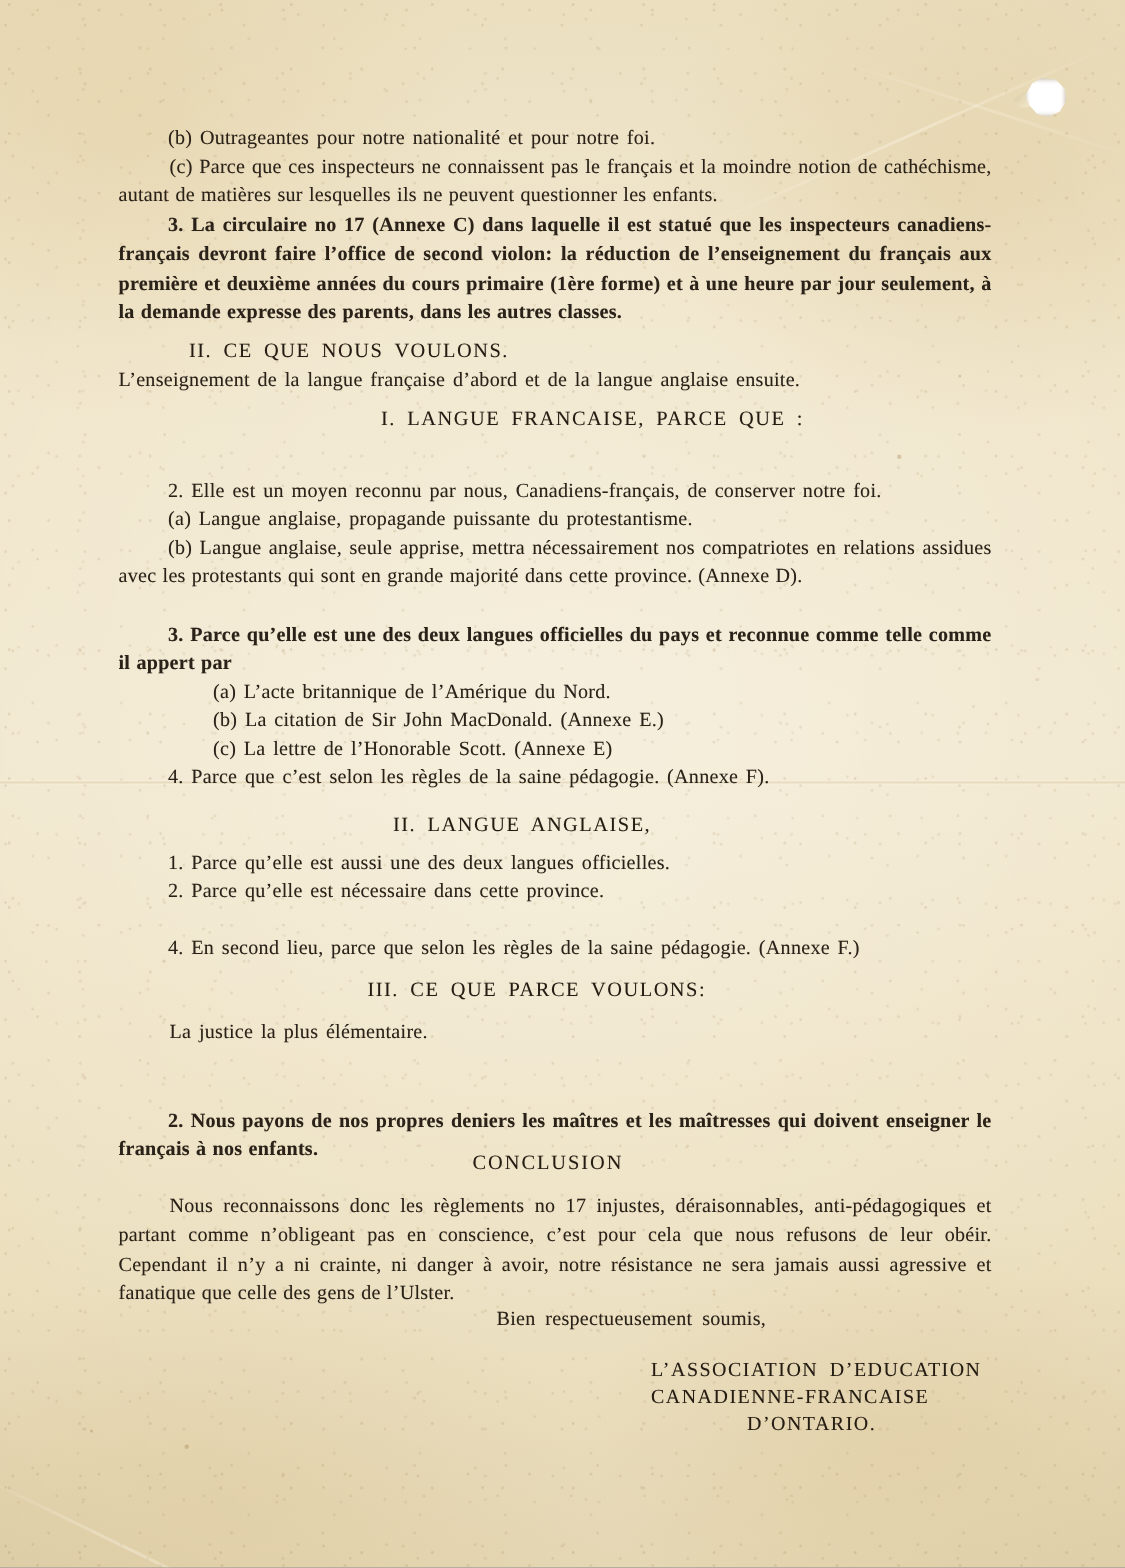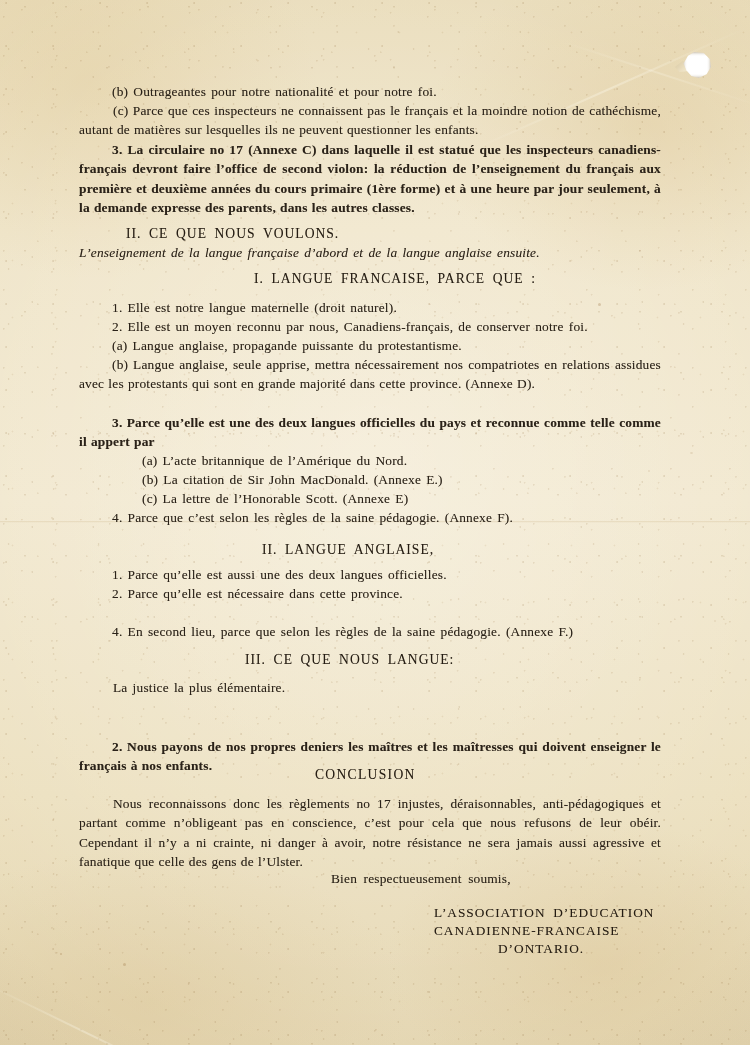--- a/index.html
+++ b/index.html
@@ -189,44 +189,43 @@
 
   <div id="text">
 
     <div class="row" style="left:112px; top:82px;">(b)   Outrageantes pour notre nationalité et pour notre foi.</div>
 
     <div class="blk ind-para" style="top:101px;">(c)   Parce que ces inspecteurs ne connaissent pas le français et la moindre notion de cathéchisme, autant de matières sur lesquelles ils ne peuvent questionner les enfants.</div>
 
     <div class="blk ind-num" style="top:140px;">3.   La circulaire no 17 (Annexe C) dans  laquelle il  est statué que les inspecteurs canadiens-français devront faire l’office de second violon: la réduction de l’enseignement du français aux première et deuxième années du cours primaire (1ère forme) et à une heure par jour seulement, à la demande expresse des parents, dans les autres classes.</div>
 
     <div class="head" style="left:126px; top:224px;text-align:right;">II.   CE QUE NOUS VOULONS.</div>
-    <div class="row" style="left:79px; top:243px;font-style:italic;">L’enseignement de la langue française d’abord et de la langue anglaise ensuite.</div>
+    <div class="row" style="left:79px; top:243px;">L’enseignement de la langue française d’abord et de la langue anglaise ensuite.</div>
 
     <div class="head" style="left:254px; top:269px;">I.   LANGUE FRANCAISE, PARCE QUE  :</div>
 
-    <div class="row" style="left:112px; top:298px;">1.   Elle est notre langue maternelle (droit naturel).</div>
     <div class="row" style="left:112px; top:317px;">2.   Elle est un moyen reconnu par nous, Canadiens-français, de conserver notre foi.</div>
     <div class="row" style="left:112px; top:336px;">(a)   Langue anglaise, propagande puissante du protestantisme.</div>
 
     <div class="blk ind-abc" style="top:355px;">(b)   Langue anglaise, seule apprise, mettra nécessairement nos compatriotes en relations assidues avec les protestants qui sont en grande majorité  dans  cette  province. (Annexe D).</div>
 
     <div class="blk ind-num" style="top:413px;">3.   Parce qu’elle est une des deux langues officielles du pays et reconnue comme telle comme il appert par</div>
 
     <div class="row" style="left:142px; top:451px;">(a)   L’acte britannique de l’Amérique  du  Nord.</div>
     <div class="row" style="left:142px; top:470px;">(b)   La citation de Sir John MacDonald.   (Annexe E.)</div>
     <div class="row" style="left:142px; top:489px;">(c)   La lettre de l’Honorable Scott.     (Annexe E)</div>
     <div class="row" style="left:112px; top:508px;">4.   Parce que c’est selon les règles de la saine pédagogie.   (Annexe F).</div>
 
     <div class="head" style="left:262px; top:540px;">II.   LANGUE ANGLAISE,</div>
 
     <div class="row" style="left:112px; top:565px;">1.   Parce qu’elle est aussi une des deux langues officielles.</div>
     <div class="row" style="left:112px; top:584px;">2.   Parce qu’elle est nécessaire dans cette province.</div>
     <div class="row" style="left:112px; top:622px;">4.   En second lieu, parce que selon les règles de la saine pédagogie.   (Annexe F.)</div>
 
-    <div class="head" style="left:245px; top:650px;">III.   CE QUE NOUS LANGUE:</div>
+    <div class="head" style="left:245px; top:650px;">III.   CE QUE PARCE VOULONS:</div>
 
     <div class="row" style="left:113px; top:678px;">La justice la plus élémentaire.</div>
 
 
     <div class="blk ind-num" style="top:737px;">2.   Nous payons de nos propres deniers les maîtres et les maîtresses qui doivent enseigner le français à nos enfants.</div>
 
     <div class="head" style="left:315px; top:765px; letter-spacing:1.3px;">CONCLUSION</div>
 
     <div class="blk ind-para" style="top:794px;">Nous reconnaissons donc les règlements no 17 injustes, déraisonnables, anti-pédagogiques et partant comme n’obligeant pas en conscience, c’est pour cela que nous refusons de leur obéir.   Cependant il n’y a ni crainte, ni danger à avoir, notre résistance ne sera jamais aussi agressive et fanatique que celle des gens de l’Ulster.</div>
 

